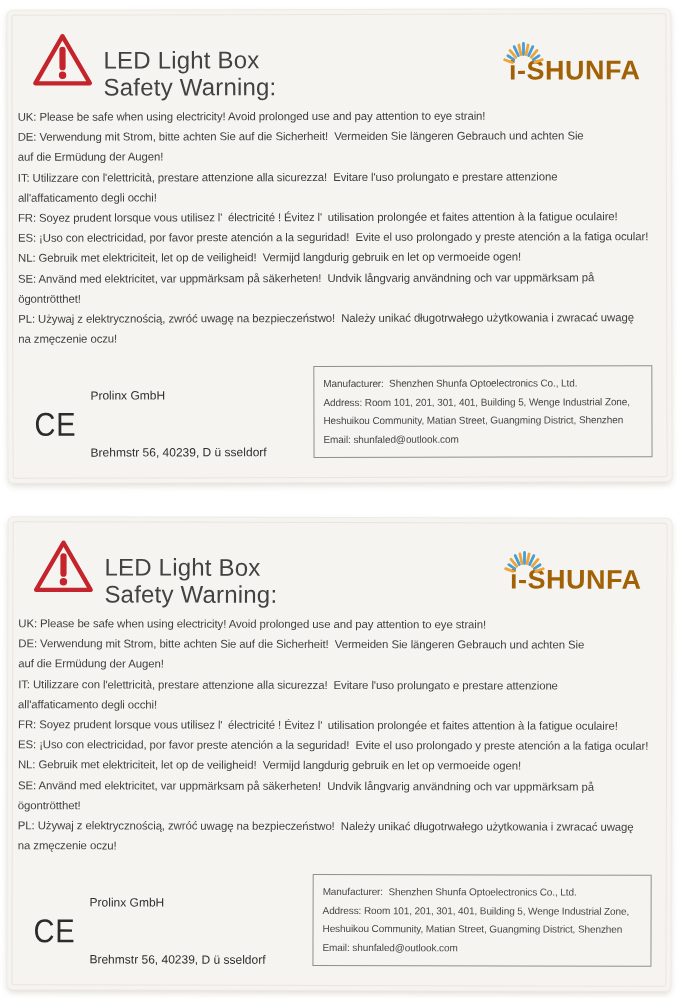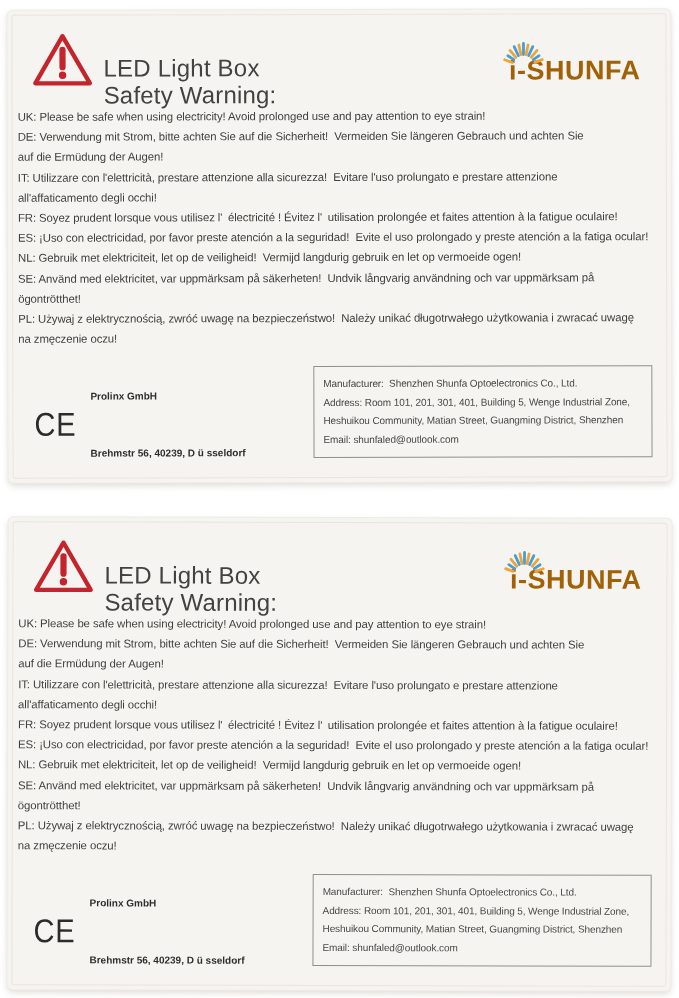--- a/index.html
+++ b/index.html
@@ -19,21 +19,21 @@
   .label::before{
     content:"";position:absolute;inset:4px;border:1px solid #eae5dc;border-radius:3px;
     pointer-events:none;
   }
   .label.l1{top:10px;transform:rotate(-0.15deg);}
   .label.l2{top:518px;transform:rotate(0.15deg);}
 
   .tri{position:absolute;left:24px;top:20px;width:62px;height:58px;}
 
   .title{
-    position:absolute;left:96px;top:44px;
+    position:absolute;left:96px;top:36px;
     font-size:24px;line-height:27px;color:#424242;letter-spacing:0.2px;
   }
 
   .brand{position:absolute;top:46px;right:30px;}
   .brand-text{
     font-size:27px;font-weight:bold;color:#a16207;letter-spacing:0.5px;
     font-family:"Liberation Sans",sans-serif;
   }
   .spark{position:absolute;left:-8px;top:-29px;width:46px;height:40px;}
 
@@ -43,21 +43,21 @@
     white-space:pre;letter-spacing:-0.1px;
   }
 
   .compliance{position:absolute;left:12px;top:338px;width:295px;}
   .crow{display:flex;align-items:center;}
   .cmark{
     width:70px;flex:0 0 70px;text-align:center;color:#2b2b2b;
     transform:scaleX(0.88);transform-origin:center;
   }
   .cmark.ce{font-size:33px;letter-spacing:1px;}
-  .caddr{font-size:10px;font-weight:bold;line-height:19px;color:#2e2e2e;white-space:pre;}
+  .caddr{font-size:12px;font-weight:normal;line-height:19px;color:#2e2e2e;white-space:pre;}
 
   .manu{
     position:absolute;left:305px;top:356px;width:339px;box-sizing:border-box;
     border:1px solid #8f8f8f;padding:8px 9px;overflow:hidden;
   }
   .mline{font-size:10px;line-height:18.6px;color:#474747;white-space:pre;letter-spacing:-0.1px;}
 </style>
 </head>
 <body>
 

